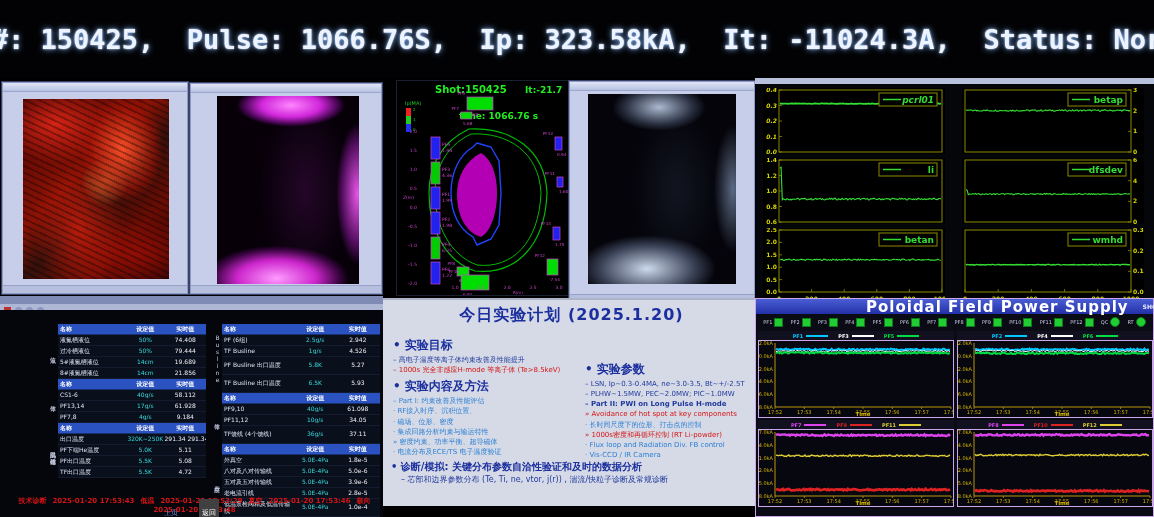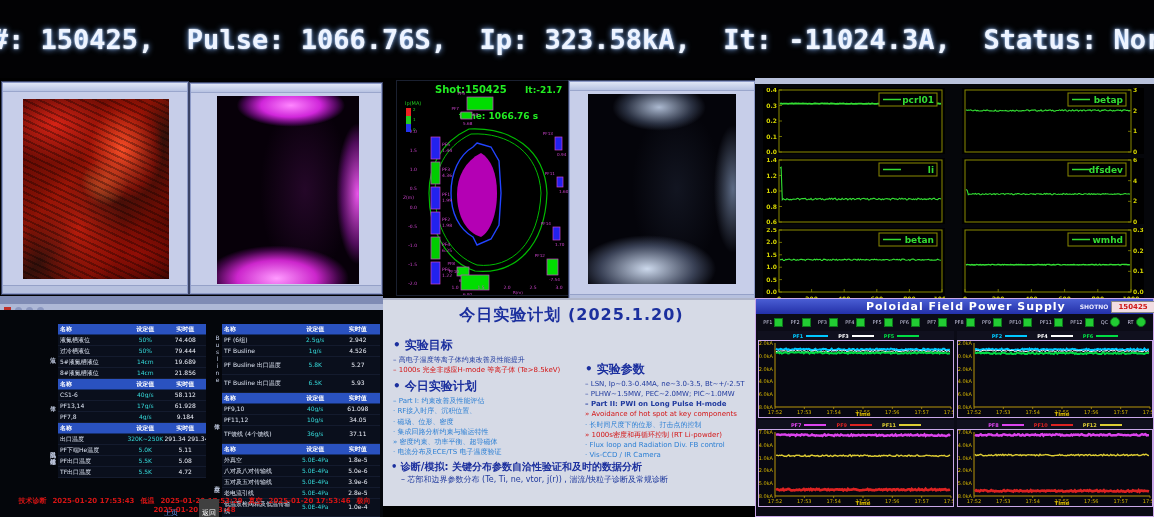--- a/index.html
+++ b/index.html
@@ -87,21 +87,21 @@
 
   
   #scharts{position:absolute;left:755px;top:78px;width:399px;height:220px;background:#05060a;}
   #scharts .wtop{position:absolute;left:0;top:0;width:100%;height:6px;background:#b9c2dc;}
   .mini{position:absolute;background:#000;}
 
   
   #pfpanel{position:absolute;left:755px;top:298px;width:399px;height:219px;background:#0b0b16;border:1px solid #c9a7e8;}
   #pfhead{position:absolute;left:0;top:0;width:100%;height:15px;
     background:linear-gradient(#4a5ed4,#2330a8);display:flex;align-items:center;}
-  #pfhead .t{flex:0 0 auto;margin-left:110px;color:#fff;font-weight:bold;font-size:11px;letter-spacing:1px;}
+  #pfhead .t{flex:0 0 auto;margin-left:110px;color:#fff;font-weight:bold;font-size:15px;letter-spacing:1px;}
   #pfhead .kv{margin-left:14px;color:#e8e8ff;font-size:6px;font-weight:bold;}
   #pfhead .box{margin-left:3px;background:#f2dde2;border:1px solid #888;color:#d01818;
     font-size:7px;font-weight:bold;padding:0 6px;line-height:10px;}
   #pfinds{position:absolute;left:0;top:15px;width:100%;height:16px;display:flex;align-items:center;
     justify-content:space-evenly;}
   .ind{display:flex;align-items:center;gap:2px;}
   .ind .lb{font-size:5px;color:#c9c9e2;}
   .ind .sq{width:9px;height:9px;background:#22cc33;border:1px solid #0d7a1a;}
   .ind .ci{width:10px;height:10px;border-radius:50%;background:#22cc33;border:1px solid #0d7a1a;}
   .pflegend{position:absolute;height:9px;display:flex;align-items:center;justify-content:center;gap:10px;
@@ -416,21 +416,21 @@
     <div class="pic"></div>
     <div class="statusbar"></div>
   </div>
 
   <div id="slide">
     <div class="stitle">今日实验计划 (2025.1.20)</div>
     <div class="scol" id="slide-left" style="left:10px;width:188px;">
         <div class="shead">• <span>实验目标</span></div>
         <div class="sitem cBlue">– 高电子温度等离子体约束改善及性能提升</div>
         <div class="sitem cRed">– 1000s 完全非感应H-mode 等离子体 (Te&gt;8.5keV)</div>
-        <div class="shead">• <span>今日实验计划</span></div>
+        <div class="shead">• <span>实验内容及方法</span></div>
         <div class="sitem cLt">– Part I: 约束改善及性能评估</div>
         <div class="sitem cLt">· RF接入时序、沉积位置、</div>
         <div class="sitem cLt">· 磁场、位形、密度</div>
         <div class="sitem cLt">· 集成回路分析约束与输运特性</div>
         <div class="sitem cLt">» 密度约束、功率平衡、超导磁体</div>
         <div class="sitem cLt">· 电流分布及ECE/TS 电子温度验证</div>
       </div>
     <div class="scol" id="slide-right" style="left:202px;width:172px;margin-top:24px;">
         <div class="shead">• <span>实验参数</span></div>
         <div class="sitem cBlue">– LSN, Ip~0.3-0.4MA, ne~3.0-3.5, Bt~+/-2.5T</div>
@@ -443,21 +443,21 @@
         <div class="sitem cLt">· Vis-CCD / IR Camera</div>
       </div>
     <div id="sbottom">
       <div class="l1">• 诊断/模拟: 关键分布参数自洽性验证和及时的数据分析</div>
       <div class="l2">– 芯部和边界参数分布 (Te, Ti, ne, vtor, j(r)) , 湍流/快粒子诊断及常规诊断</div>
     </div>
   </div>
 
   <div id="scharts">
     <div class="wtop"></div>
-  <div class="mini" style="left: 8px; top: 10px; width: 182px; height: 66px;"><svg width="182" height="76" viewBox="0 0 182 76">
+  <div class="mini" style="left: 8px; top: 10px; width: 182px; height: 66px; font-style: italic;"><svg width="182" height="76" viewBox="0 0 182 76">
           <rect x="16" y="2" width="163" height="62" fill="#000" stroke="#8a8a00" stroke-width="1"></rect>
           <text x="14" y="4" font-size="6" fill="#d6d600" text-anchor="end" font-weight="bold">0.4</text>
           <line x1="16" y1="2" x2="19" y2="2" stroke="#8a8a00" stroke-width="0.8"></line>
           <text x="14" y="19.5" font-size="6" fill="#d6d600" text-anchor="end" font-weight="bold">0.3</text>
           <line x1="16" y1="17.5" x2="19" y2="17.5" stroke="#8a8a00" stroke-width="0.8"></line>
           <text x="14" y="35" font-size="6" fill="#d6d600" text-anchor="end" font-weight="bold">0.2</text>
           <line x1="16" y1="33" x2="19" y2="33" stroke="#8a8a00" stroke-width="0.8"></line>
           <text x="14" y="50.5" font-size="6" fill="#d6d600" text-anchor="end" font-weight="bold">0.1</text>
           <line x1="16" y1="48.5" x2="19" y2="48.5" stroke="#8a8a00" stroke-width="0.8"></line>
           <text x="14" y="66" font-size="6" fill="#d6d600" text-anchor="end" font-weight="bold">0.0</text>

